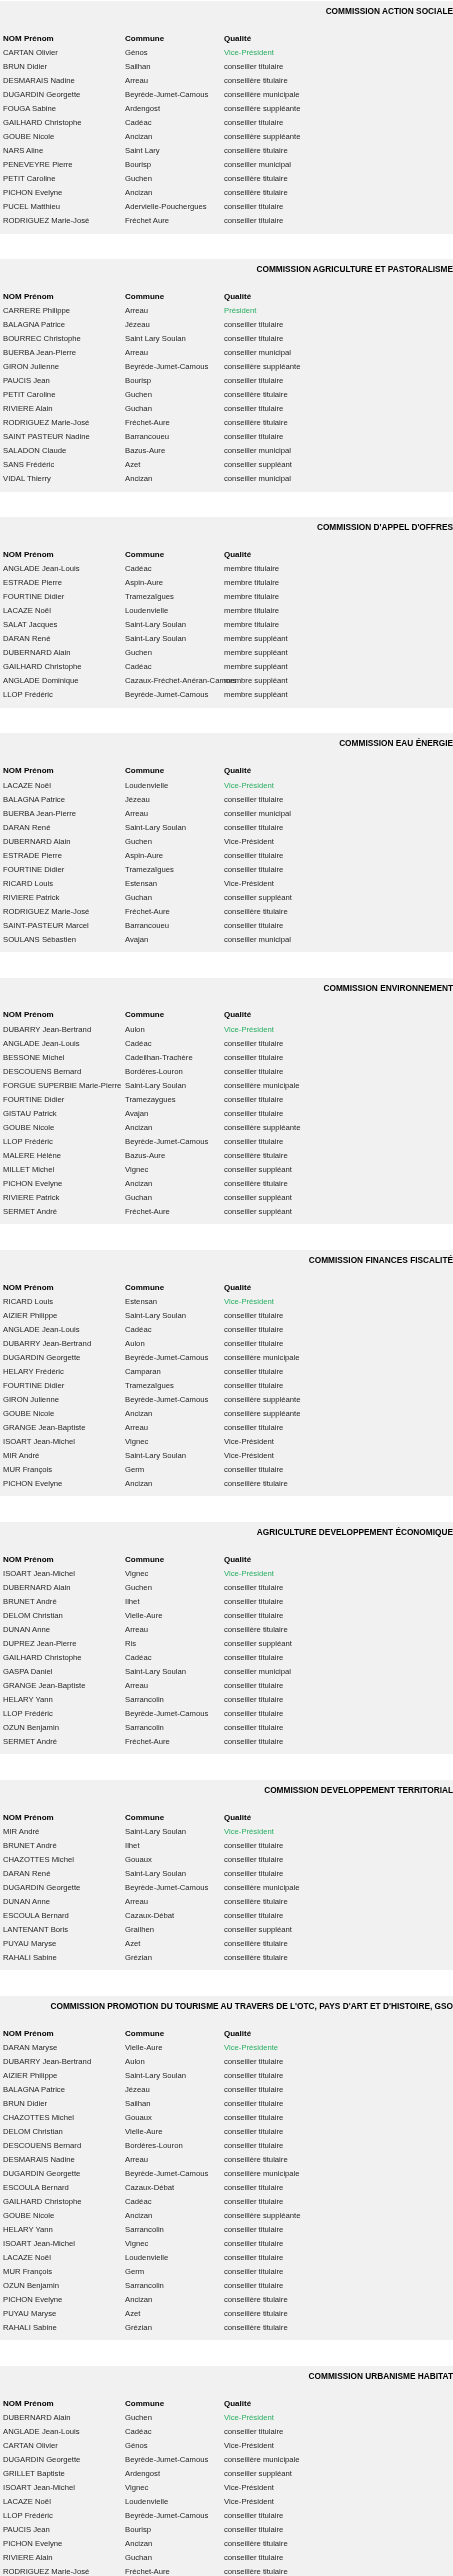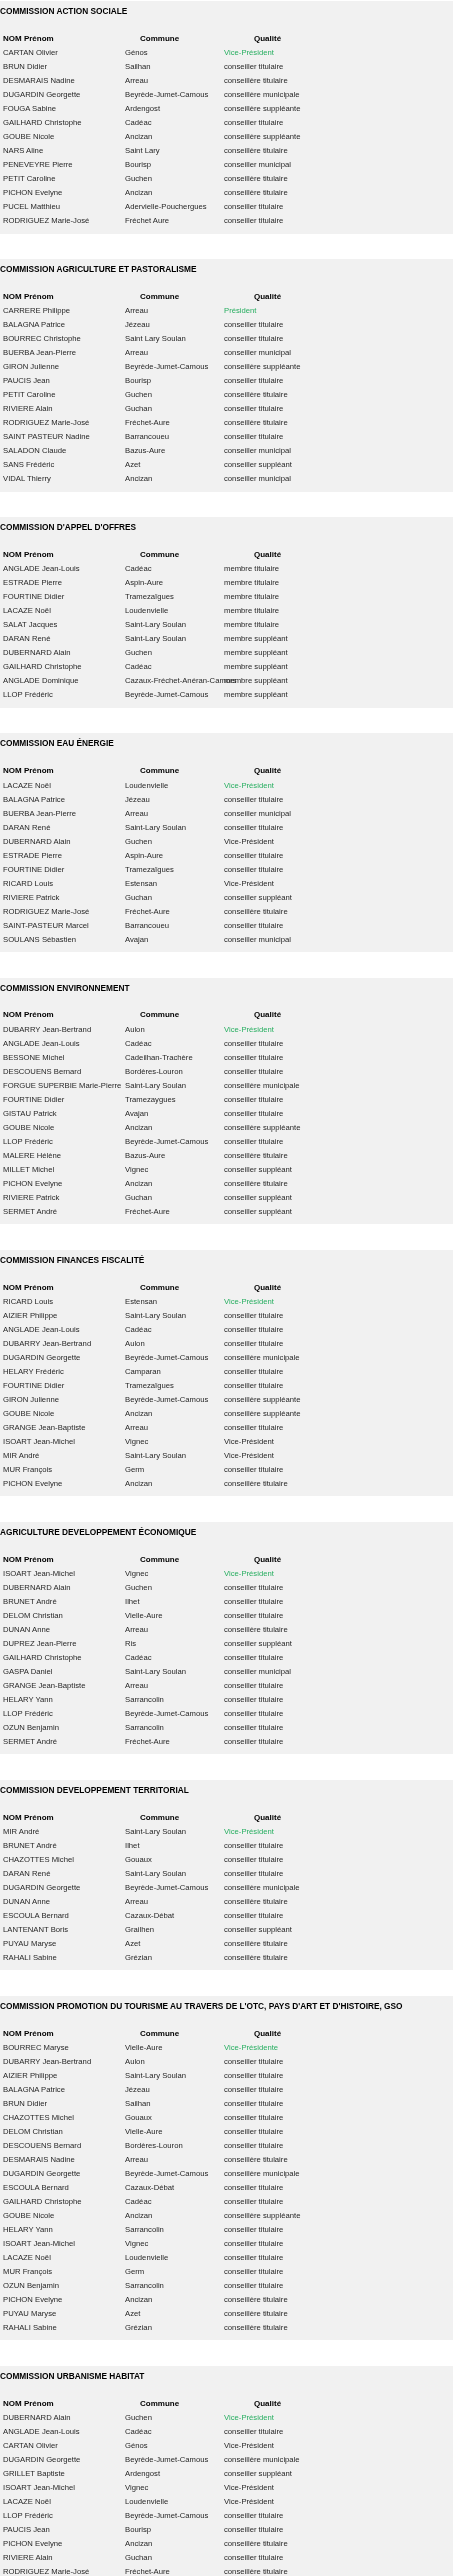--- a/index.html
+++ b/index.html
@@ -16,34 +16,34 @@
     padding-top:1.2px;
   }
   .doc{width:453px;}
   .section{
     background:var(--block-bg);
     padding:6px 0 6px 0;
     margin-bottom:25.5px;
   }
   .section:last-child{margin-bottom:0;}
   .section-title{
-    text-align:left;
+    text-align:right;
     font-weight:bold;
     font-size:8.3px;
     line-height:9px;
     color:#000;
     margin-bottom:15.4px;
     white-space:nowrap;
   }
   .hdr-row,.row{
     display:flex;
     align-items:center;
     white-space:nowrap;
   }
-  .hdr-row{height:14.2px;gap:15px;}
+  .hdr-row{height:14.2px;}
   .row{height:14px;}
   .c1{width:122px;padding-left:3px;flex:none;}
   .c2{width:99px;flex:none;}
   .c3{flex:1;}
   .hcell{
     font-weight:bold;
     font-size:8px;
     color:#000;
   }
   .cell{
@@ -733,21 +733,21 @@
 
   <div class="section">
     <div class="section-title">COMMISSION PROMOTION DU TOURISME AU TRAVERS DE L'OTC, PAYS D'ART ET D'HISTOIRE, GSO</div>
     <div class="hdr-row">
       <div class="hcell c1">NOM Prénom</div>
       <div class="hcell c2">Commune</div>
       <div class="hcell c3">Qualité</div>
     </div>
     <div>
   <div class="row">
-    <div class="cell c1">BOURREC Maryse</div>
+    <div class="cell c1">DARAN Maryse</div>
     <div class="cell c2">Vielle-Aure</div>
     <div class="cell c3 green">Vice-Présidente</div>
   </div>
 
   <div class="row">
     <div class="cell c1">DUBARRY Jean-Bertrand</div>
     <div class="cell c2">Aulon</div>
     <div class="cell c3">conseiller titulaire</div>
   </div>
 

